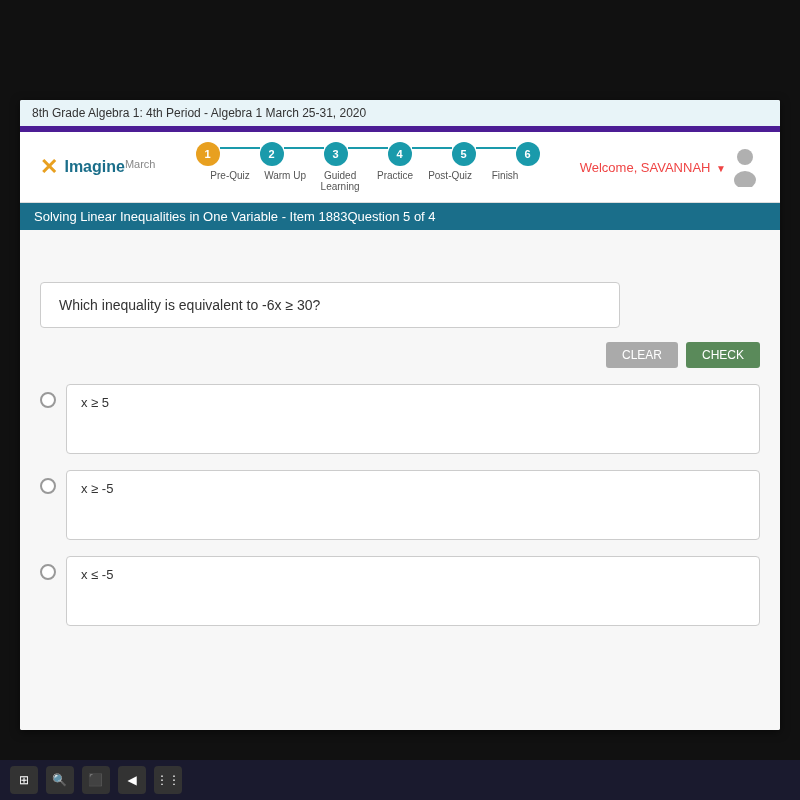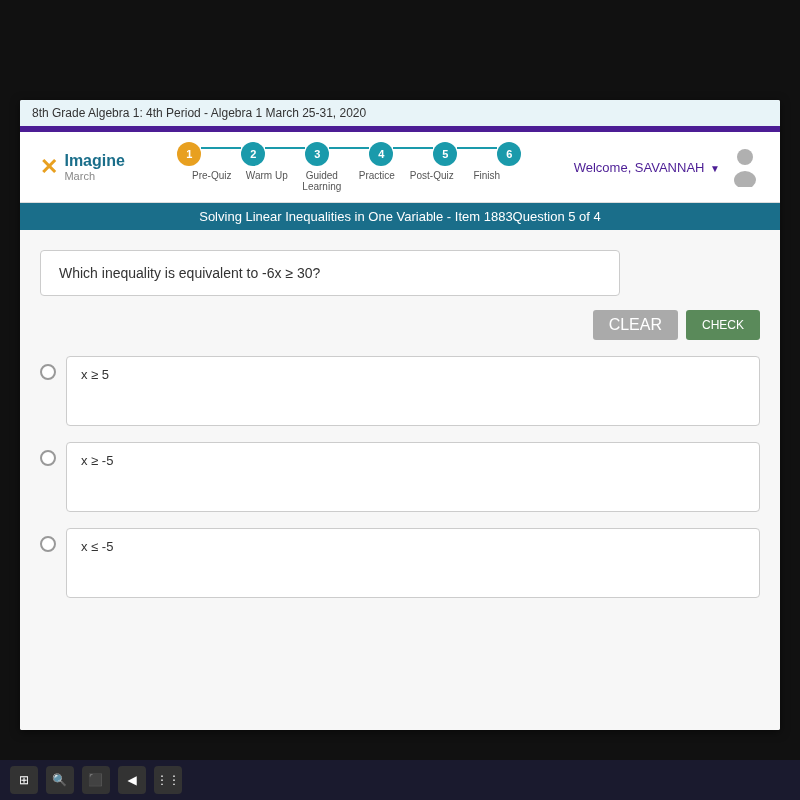--- a/index.html
+++ b/index.html
@@ -46,21 +46,20 @@
     }
 
     .logo-icon {
       color: #e8a020;
       font-size: 22px;
       font-weight: bold;
     }
 
     .logo-text {
       display: flex;
-      flex-direction: column;
       line-height: 1.1;
     }
 
     .logo-imagine {
       font-size: 16px;
       font-weight: bold;
       color: #1a6e8a;
     }
 
     .logo-math {
@@ -125,72 +124,73 @@
       font-size: 10px;
       color: #555;
       text-align: center;
       width: 55px;
     }
 
     
     .welcome-area {
       display: flex;
       align-items: center;
-      gap: 10px;
+      gap: 4px;
       font-size: 13px;
-      color: #4c1d95;
+      color: #ef4444;
     }
 
     .avatar-icon {
       width: 30px;
       height: 40px;
     }
 
     
     .subtitle-bar {
       background: #1a6e8a;
       color: #fff;
       padding: 6px 14px;
       display: flex;
-      justify-content: center;
+      justify-content: flex-start;
       align-items: center;
       font-size: 13px;
     }
 
     
     .main-content {
       background: #f7f7f7;
       padding: 20px;
       min-height: 500px;
     }
 
     .question-box {
       background: #fff;
       border: 1px solid #ccc;
       border-radius: 4px;
       padding: 14px 18px;
       font-size: 14px;
       color: #333;
       margin-bottom: 14px;
       max-width: 580px;
+      margin-top: 32px;
     }
 
     .action-buttons {
       display: flex;
       justify-content: flex-end;
       gap: 8px;
       margin-bottom: 16px;
     }
 
     .btn-clear {
       background: #aaa;
       color: #fff;
       border: none;
       padding: 6px 16px;
-      font-size: 16px;
+      font-size: 12px;
       border-radius: 3px;
       cursor: pointer;
     }
 
     .btn-check {
       background: #5a8a5a;
       color: #fff;
       border: none;
       padding: 6px 16px;
       font-size: 12px;

